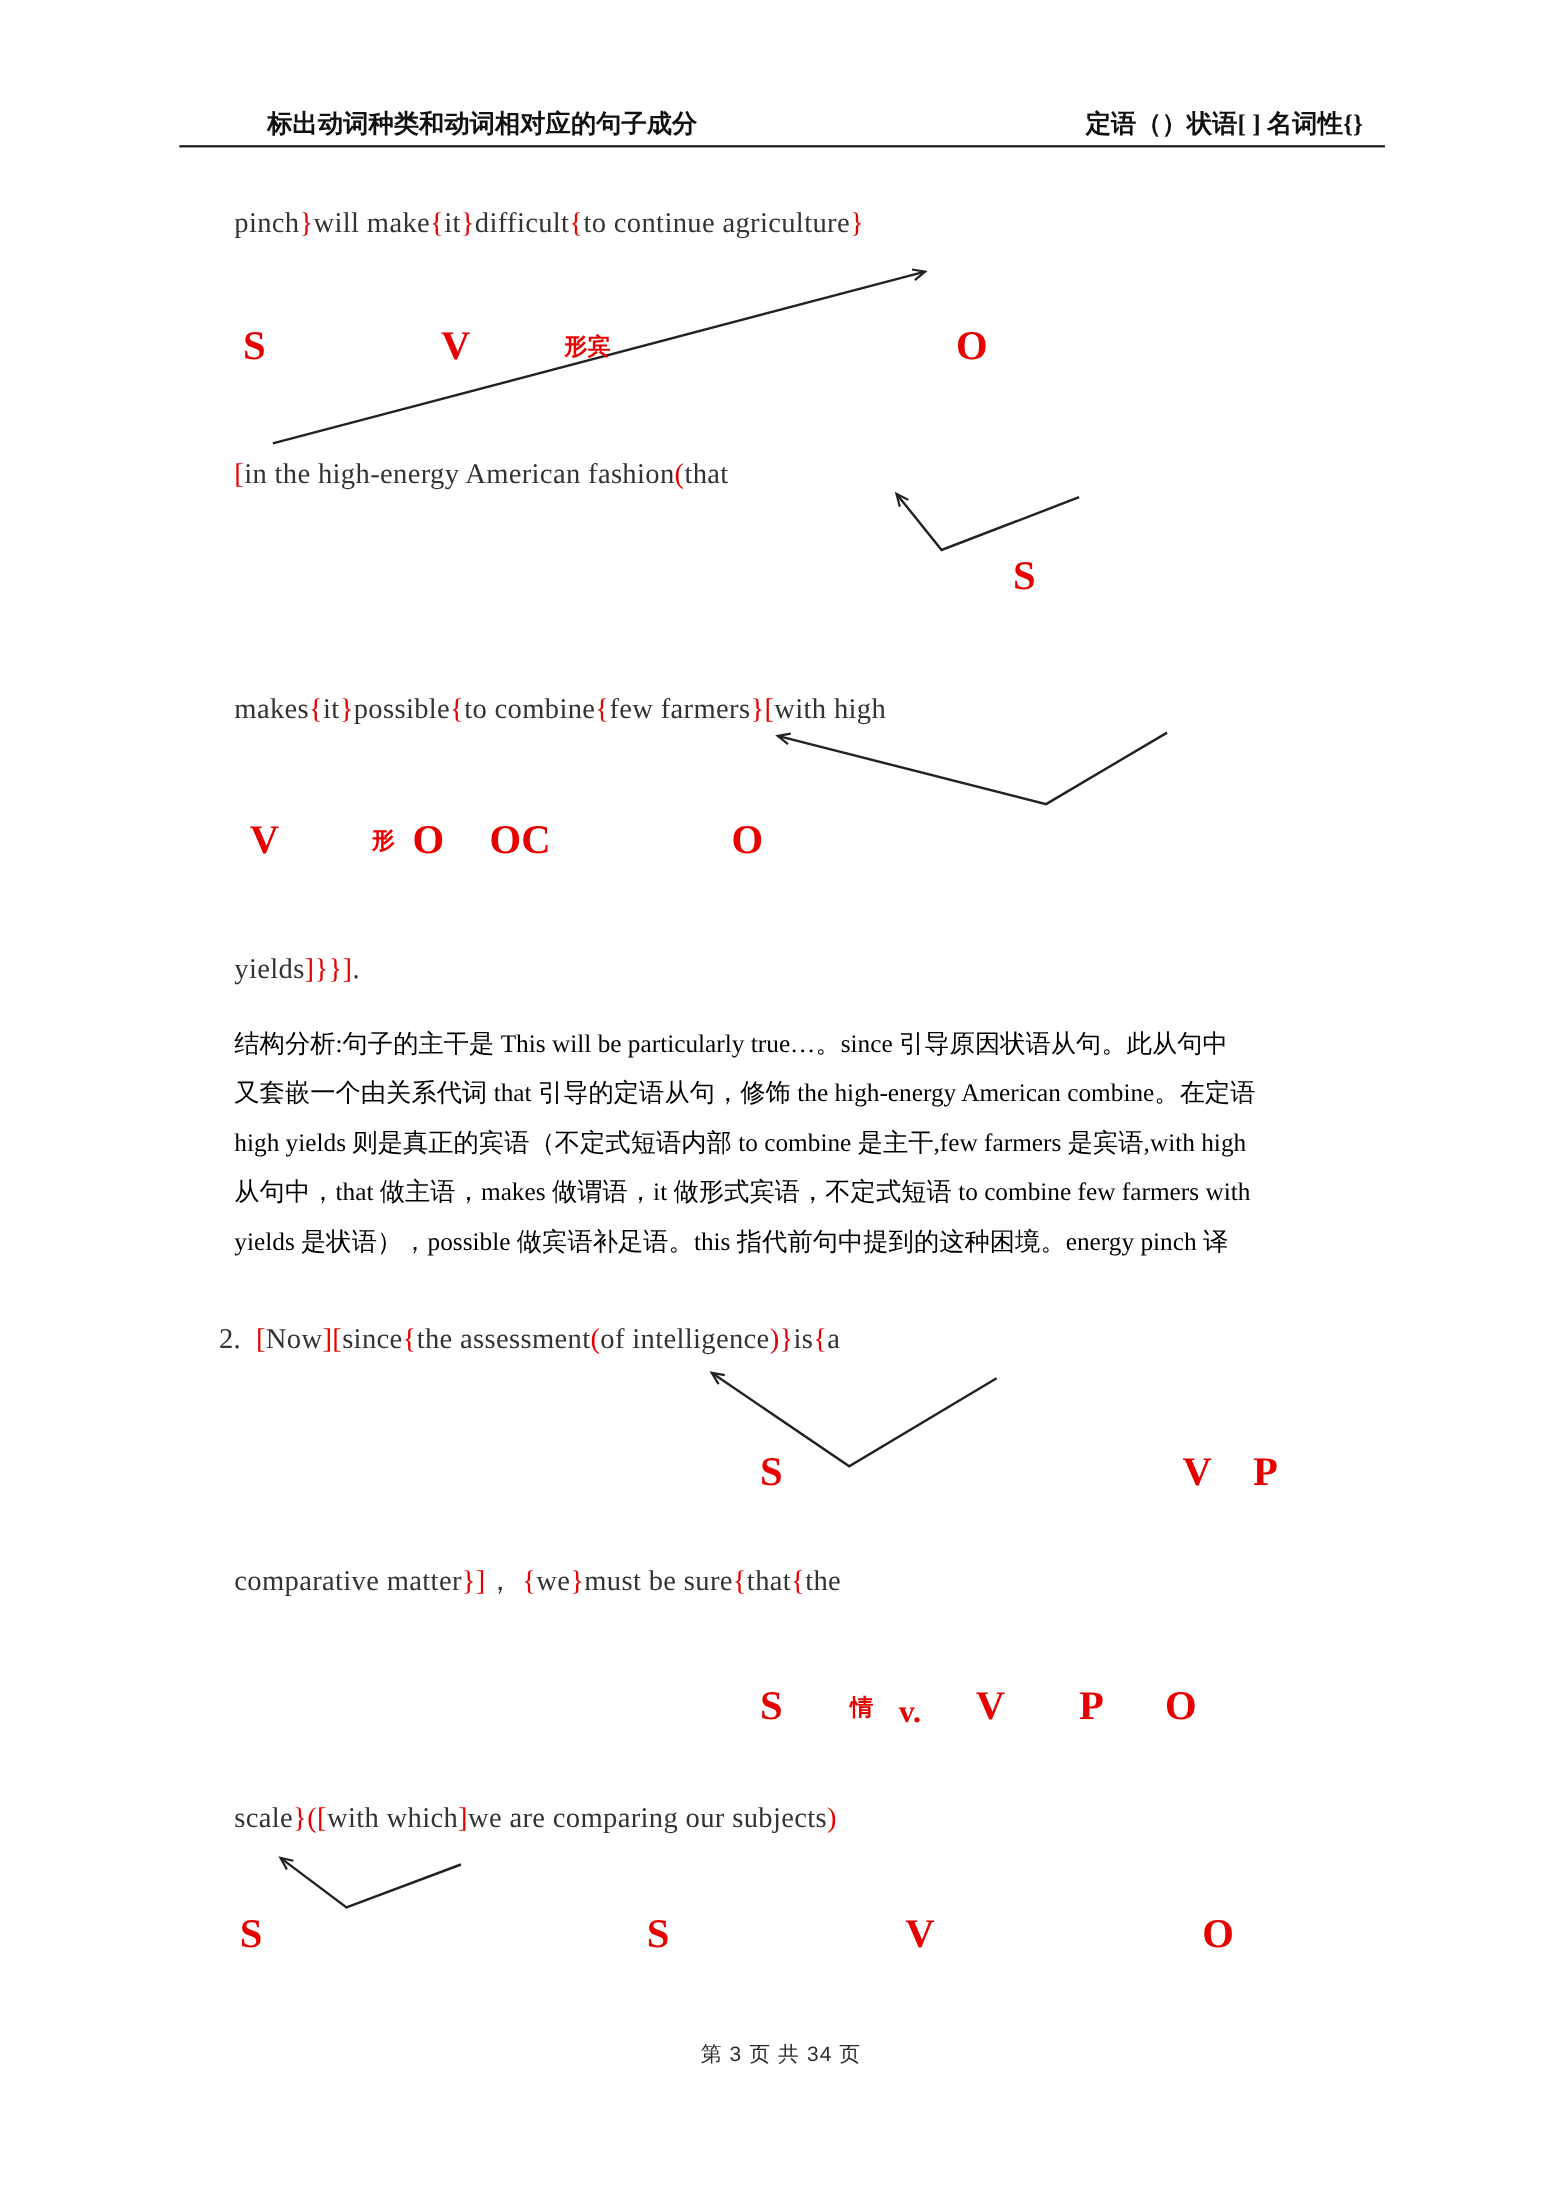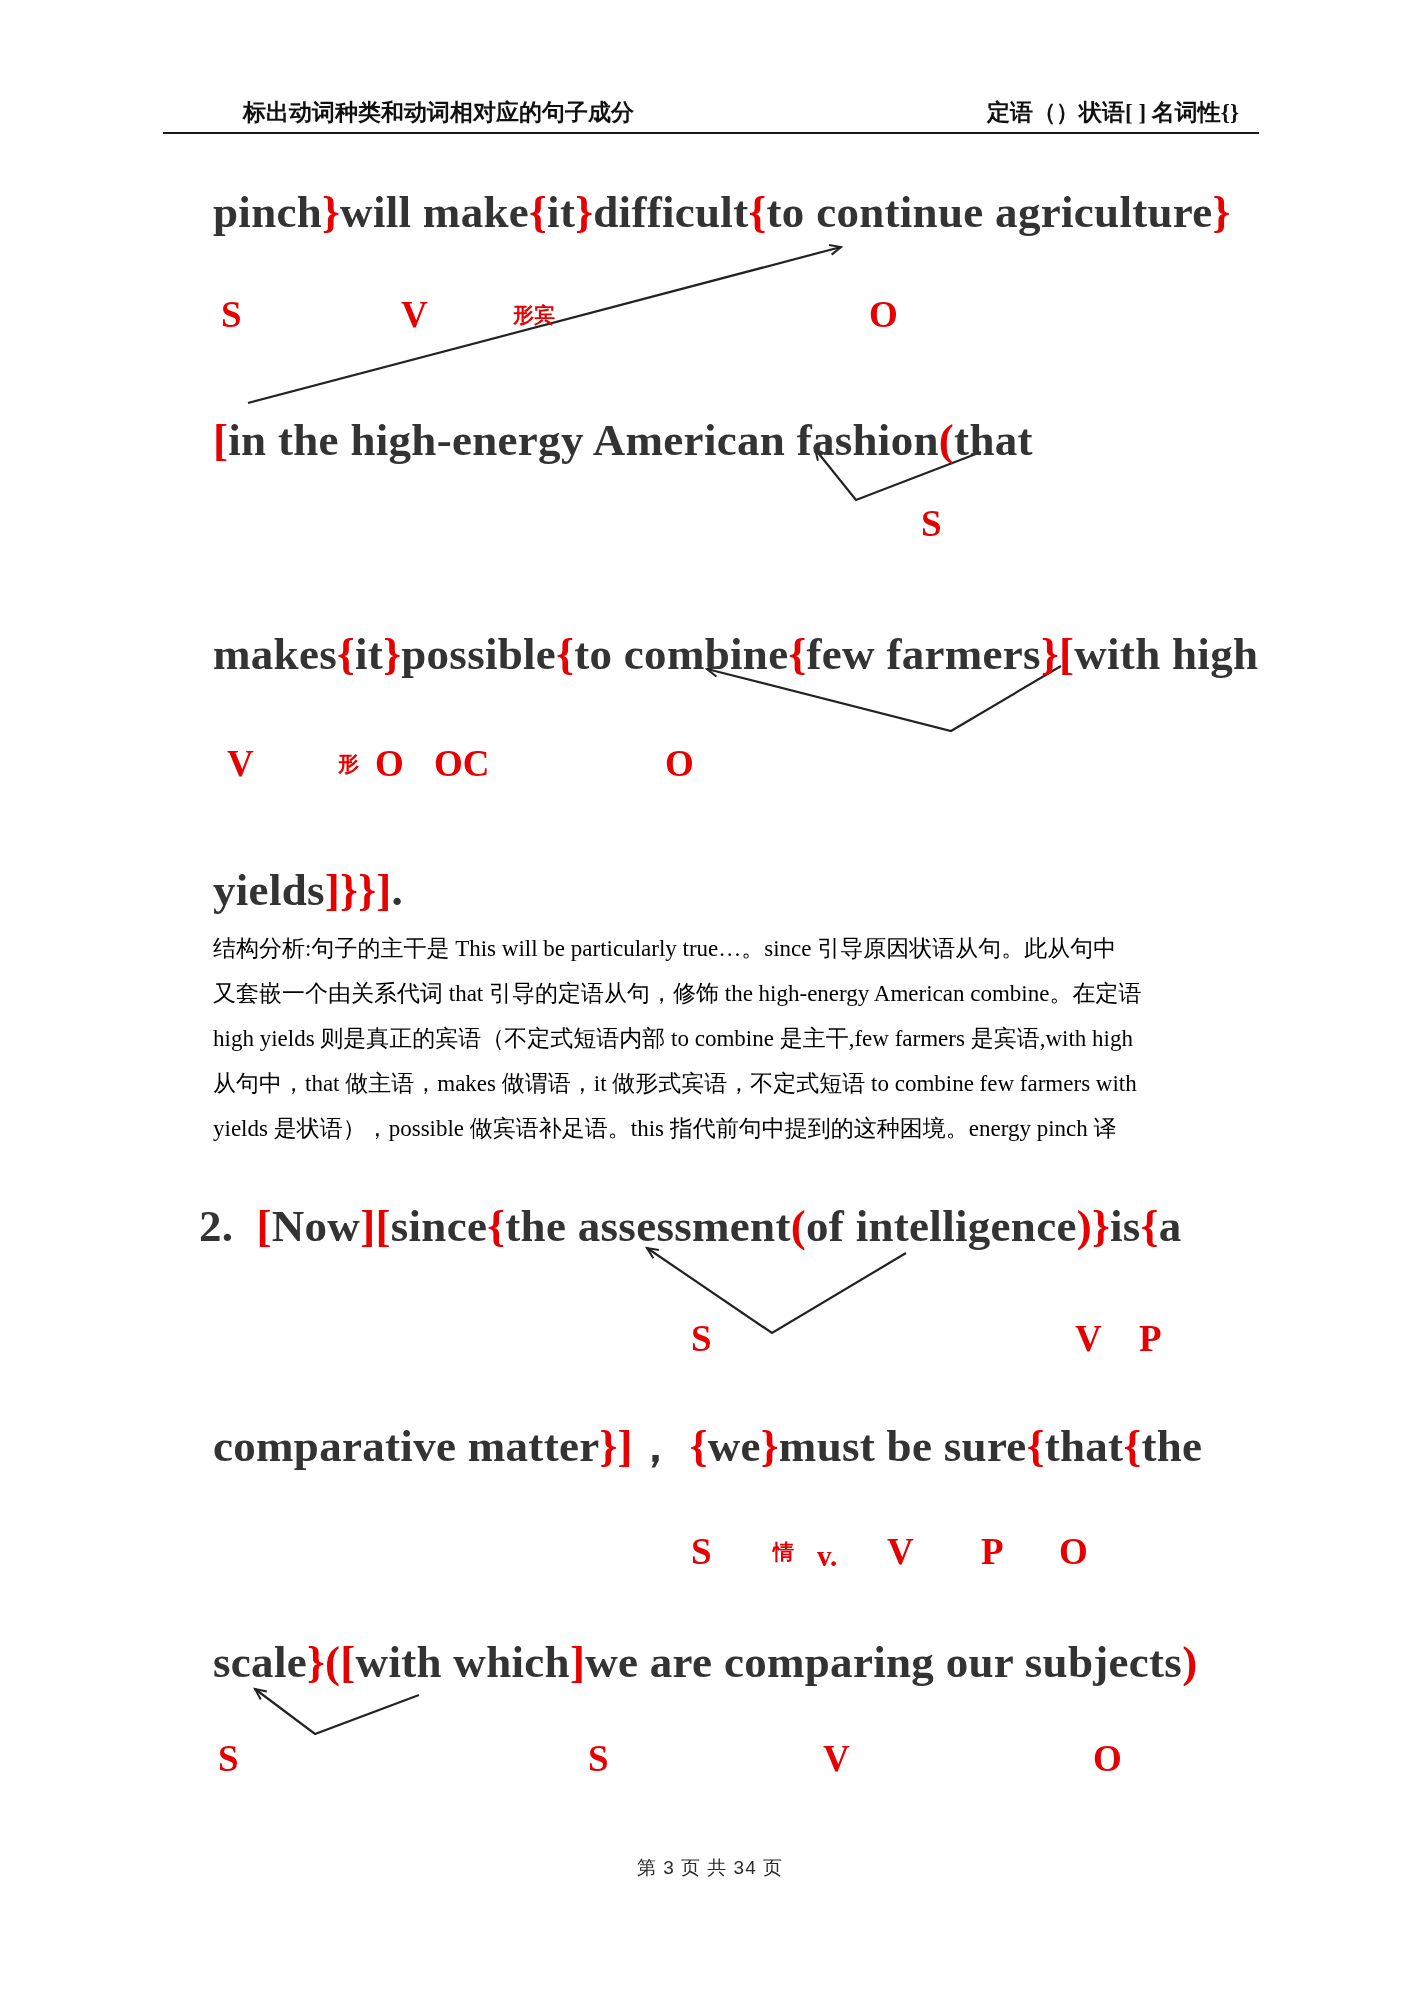--- a/index.html
+++ b/index.html
@@ -5,21 +5,21 @@
   html,body{margin:0;padding:0;background:#ffffff;}
   .page{position:relative;width:1408px;height:1999px;background:#ffffff;margin:0 auto;overflow:hidden;
         font-family:"Liberation Serif","DejaVu Serif",serif;}
   
   .header{position:absolute;left:160px;top:88px;width:1096px;height:46px;
           border-bottom:2px solid #1a1a1a;font-size:23px;font-weight:bold;color:#111;
           display:flex;justify-content:space-between;align-items:flex-end;padding-bottom:4px;box-sizing:border-box;}
   .h-left{margin-left:80px;}
   .h-right{margin-right:20px;}
   
-  .bigline{position:absolute;left:210px;white-space:pre;font-size:45px;font-weight:bold;line-height:1;
+  .bigline{position:absolute;left:210px;white-space:pre;font-size:26px;font-weight:normal;line-height:1;
            letter-spacing:.3px;}
   .seg.ink{color:#333333;}
   .seg.red{color:#e60000;}
   
   .lbl{position:absolute;color:#e60000;font-weight:bold;font-size:37px;line-height:1;
        font-family:"Liberation Serif","DejaVu Serif",serif;}
   .lbl.cjk{font-size:21px;}
   .lbl.sm{font-size:29px;}
   
   .paragraph{position:absolute;left:210px;top:926px;width:1005px;color:#000000;}
@@ -63,21 +63,21 @@
       <div class="bigline" style="top: 1424px;"><span class="seg ink">comparative matter</span><span class="seg red">}]</span><span class="seg ink">， </span><span class="seg red">{</span><span class="seg ink">we</span><span class="seg red">}</span><span class="seg ink">must be sure</span><span class="seg red">{</span><span class="seg ink">that</span><span class="seg red">{</span><span class="seg ink">the</span></div>
       <div class="bigline" style="top: 1640px;"><span class="seg ink">scale</span><span class="seg red">}(</span><span class="seg red">[</span><span class="seg ink">with which</span><span class="seg red">]</span><span class="seg ink">we are comparing our subjects</span><span class="seg red">)</span></div>
       <span class="lbl" style="left: 218px; top: 296px;">S</span>
       <span class="lbl" style="left: 398px; top: 296px;">V</span>
       <span class="lbl cjk" style="left: 510px; top: 305px;">形宾</span>
       <span class="lbl" style="left: 866px; top: 296px;">O</span>
       <span class="lbl" style="left: 918px; top: 505px;">S</span>
       <span class="lbl" style="left: 224px; top: 745px;">V</span>
       <span class="lbl cjk" style="left: 335px; top: 754px;">形</span>
       <span class="lbl" style="left: 372px; top: 745px;">O</span>
-      <span class="lbl" style="left: 431px; top: 745px;">OC</span>
+      <span class="lbl" style="left: 442px; top: 745px;">OC</span>
       <span class="lbl" style="left: 662px; top: 745px;">O</span>
       <span class="lbl" style="left: 688px; top: 1320px;">S</span>
       <span class="lbl" style="left: 1072px; top: 1320px;">V</span>
       <span class="lbl" style="left: 1136px; top: 1320px;">P</span>
       <span class="lbl" style="left: 688px; top: 1533px;">S</span>
       <span class="lbl cjk" style="left: 770px; top: 1542px;">情</span>
       <span class="lbl sm" style="left: 814px; top: 1542px;">v.</span>
       <span class="lbl" style="left: 884px; top: 1533px;">V</span>
       <span class="lbl" style="left: 978px; top: 1533px;">P</span>
       <span class="lbl" style="left: 1056px; top: 1533px;">O</span>

